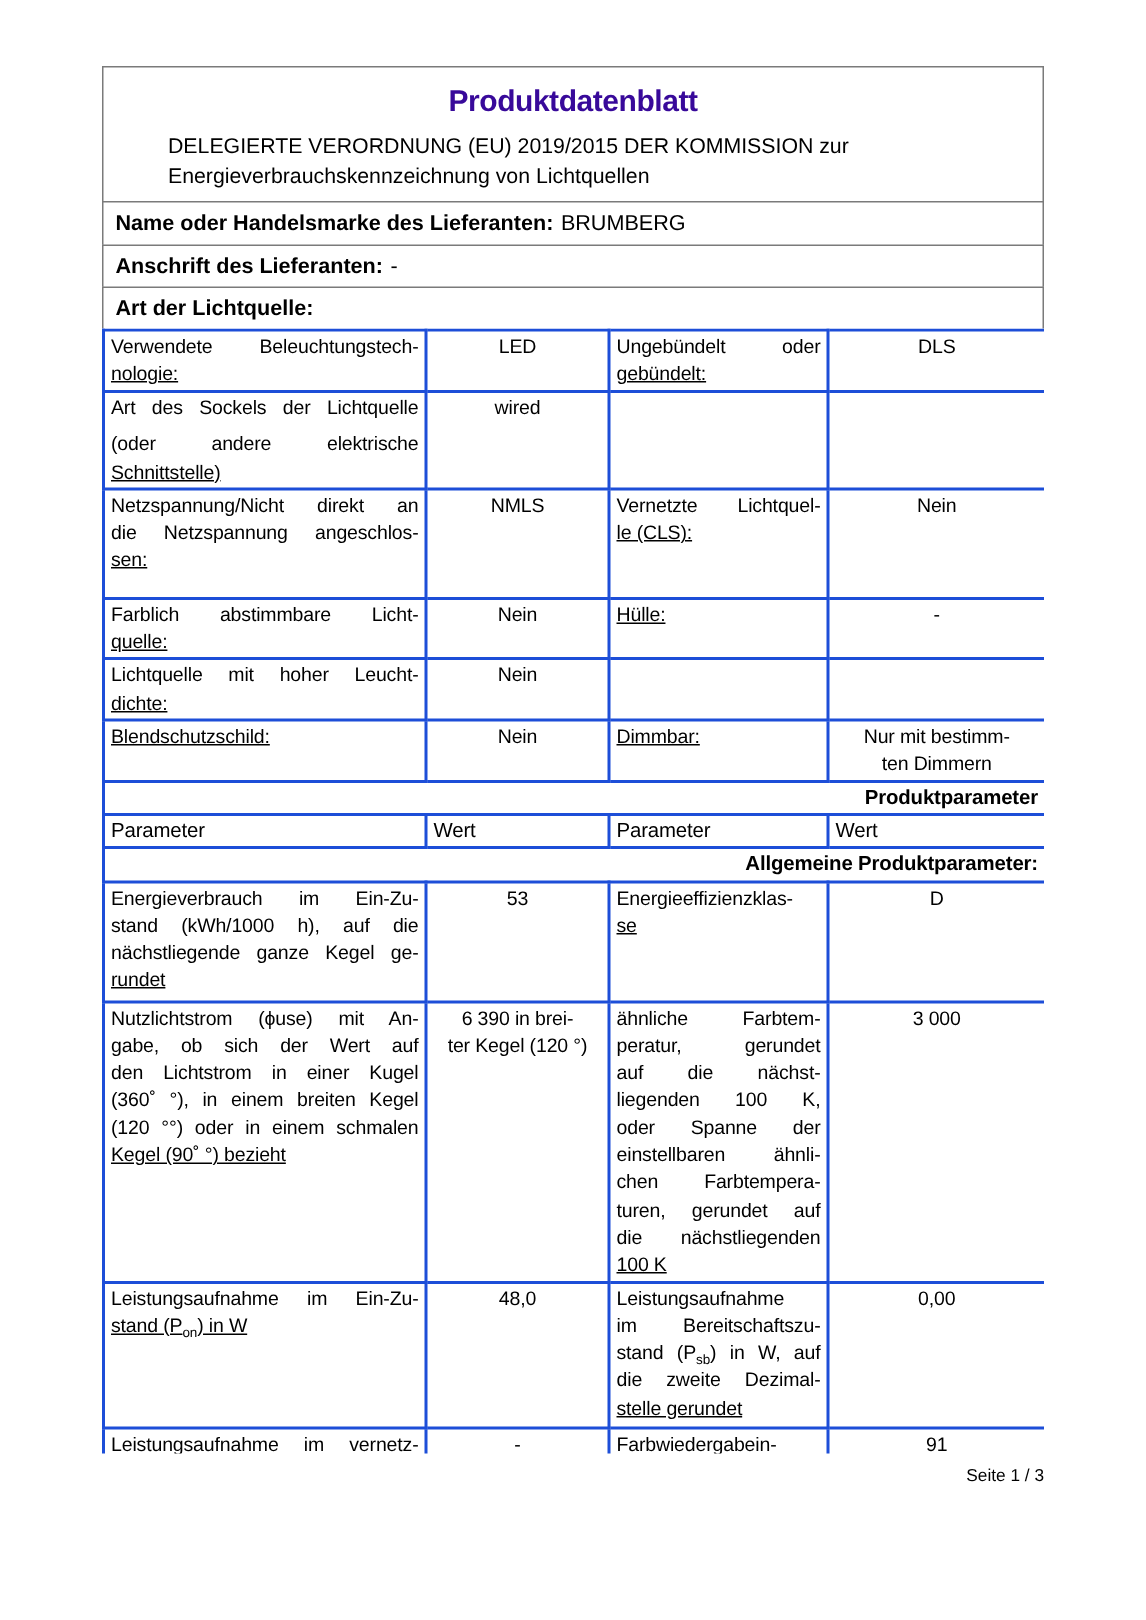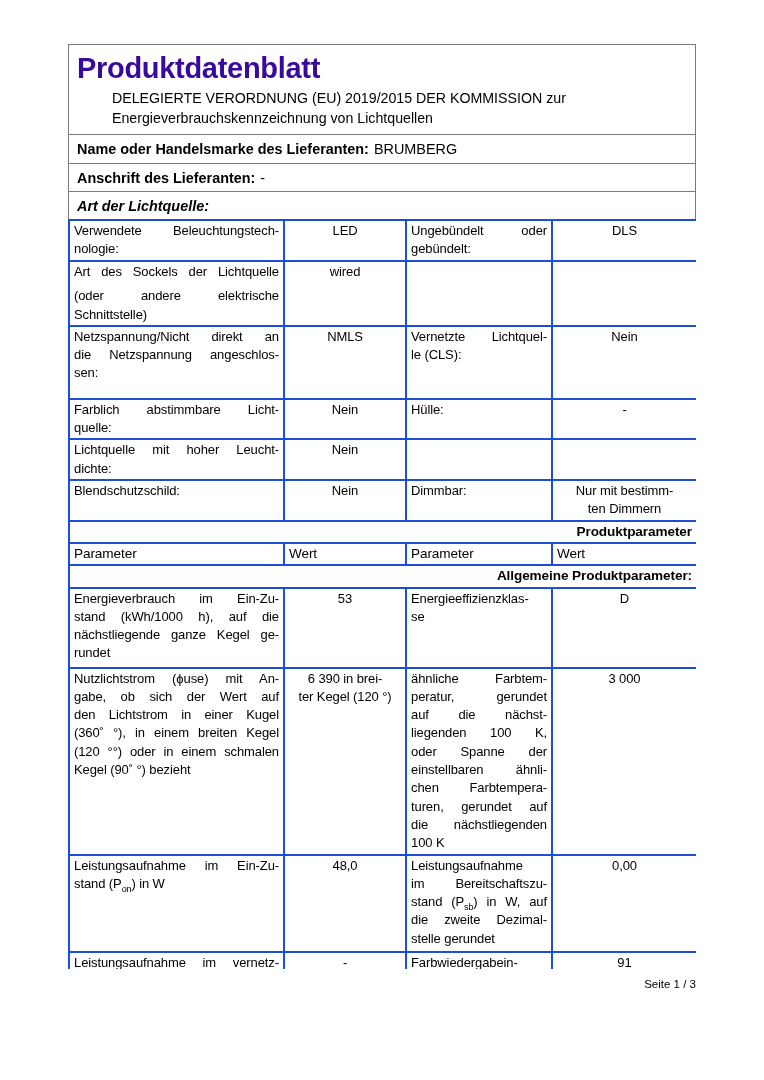--- a/index.html
+++ b/index.html
@@ -11,54 +11,55 @@
     overflow: hidden;
   }
   .sheet { width: 628px; margin: 44px 0 0 68px; }
 
   
   .head-block {
     border: 1px solid #7a7a7a; border-bottom: none;
     height: 90px; padding: 5px 8px 0 8px;
   }
   .doc-title {
-    font-size: 29px; font-weight: bold; line-height: 37px;
+    font-size: 20px; font-weight: bold; line-height: 37px;
     letter-spacing: -0.3px;
+    text-align: center;
   }
   .regulation {
     font-size: 14.2px; line-height: 20.4px; white-space: pre-line;
     margin-top: 1px;
     margin-left: 35px;
   }
 
   
   .info-row {
     border: 1px solid #7a7a7a; border-bottom: none;
     padding: 5px 8px 0 8px; font-size: 14.4px; line-height: 18px;
   }
   .info-row .lbl { font-weight: bold; }
   .info-row .val { margin-left: 5px; }
-  .r1 { height: 29px; } .r2 { height: 28px; } .r3 { height: 28px; } .r4 { height: 28px; font-style: italic; }
+  .r1 { height: 29px; } .r2 { height: 28px; } .r3 { height: 28px; } .r4 { height: 28px; }
 
   
   .tbl-wrap { height: 750px; overflow: hidden; }
   table.ptable {
     border-collapse: collapse; table-layout: fixed; width: 628px;
     font-size: 13px; line-height: 18.3px; letter-spacing: -0.1px;
   }
   table.ptable td {
     border: 2px solid #1d4ed8; vertical-align: top;
     padding: 1px 4px; overflow: hidden;
   }
   tr.cut td { border-bottom: none; }
   sub { font-size: 9px; line-height: 0; }
   .gap { height: 6px; }
 
   .jt div   { text-align: justify; text-align-last: justify; }
-  .jt div:last-child { text-align-last: left; }
+  .jt div:last-child { text-align-last: left; text-decoration: underline; }
   .jt-all div { text-align: justify; text-align-last: justify; }
   .ctr div  { text-align: center; }
   td.sec    { text-align: right; font-weight: bold; font-size: 13.6px; padding-top: 0; }
   td.colhdr { font-size: 13.6px; }
 
   
   .footer {
     width: 628px; margin: 9px 0 0 68px;
     text-align: right; font-size: 11.5px; color: #000;
   }

